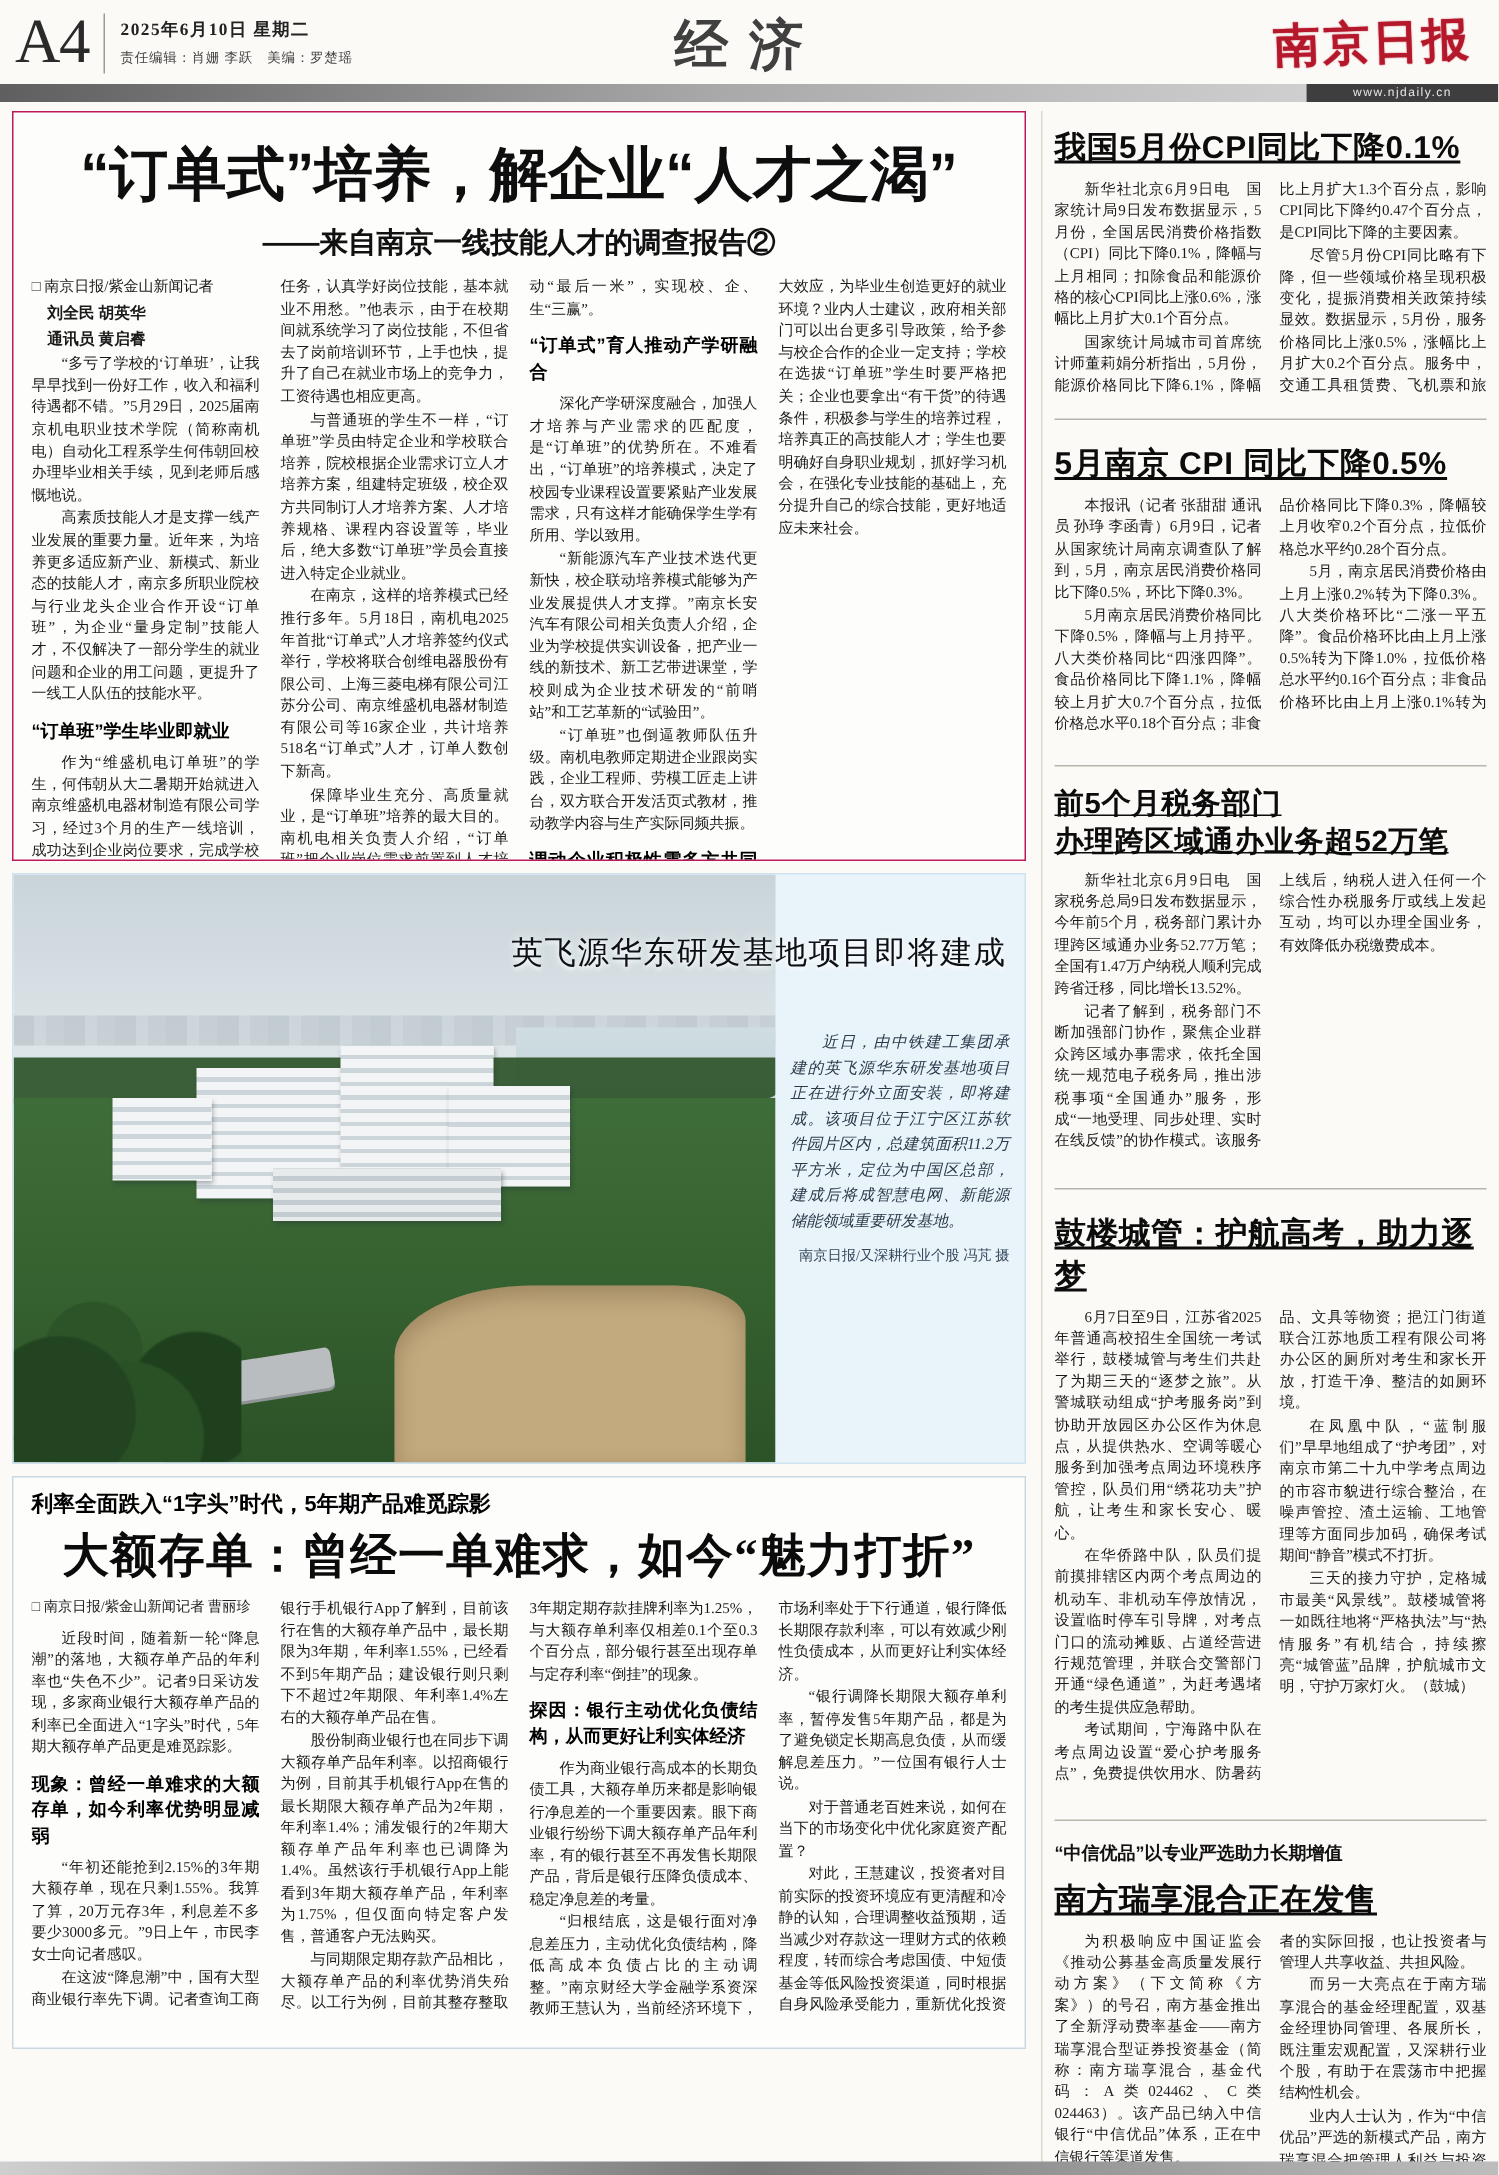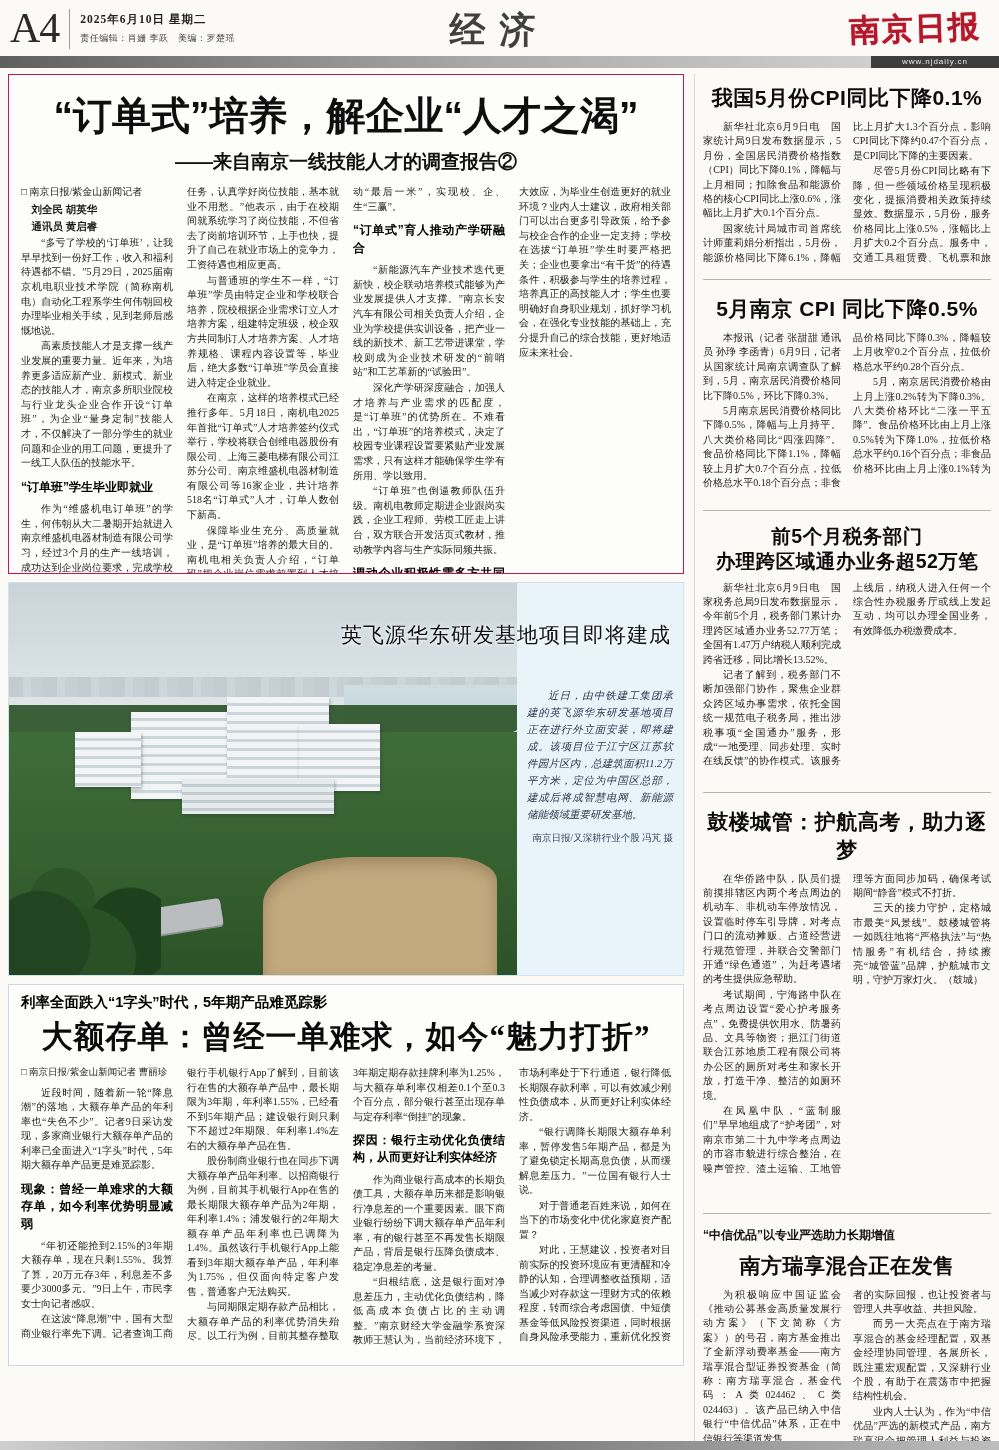--- a/index.html
+++ b/index.html
@@ -59,21 +59,21 @@
   .photo-caption .credit{margin-top:8px;text-indent:0;text-align:right;font-style:normal;font-size:9.5px;color:#33465a;}
 
   
   .deposit-box{margin-top:8px;border:1px solid #c9d9e4;background:#fdfdfc;padding:8px 12px;box-sizing:border-box;height:382px;overflow:hidden;}
   .dep-kicker{font-family:"Liberation Sans",sans-serif;font-size:14.5px;font-weight:600;color:#000;margin:0 0 4px;}
   .dep-hl{font-family:"Liberation Serif",serif;font-size:31px;font-weight:900;text-align:center;margin:2px 0 8px;color:#0b0b0b;letter-spacing:1px;}
   .dep-cols{column-count:4;column-gap:14px;column-fill:auto;height:288px;font-size:10px;line-height:1.45;text-align:justify;overflow:hidden;}
 
   
   .rail-article{padding:2px 0 4px;}
-  .rail-hl{font-family:"Liberation Sans",sans-serif;font-size:21px;font-weight:900;text-align:center;margin:8px 0 8px;color:#0c0c0c;letter-spacing:.5px;}
+  .rail-hl{font-family:"Liberation Sans",sans-serif;font-size:21px;font-weight:900;margin:8px 0 8px;color:#0c0c0c;letter-spacing:.5px;text-decoration:underline;}
   .rail-hl.two-line{line-height:1.3;font-size:19.5px;margin:6px 0;}
   .rail-body{column-count:2;column-gap:12px;column-fill:auto;font-size:10px;line-height:1.44;text-align:justify;overflow:hidden;}
   .rail hr{border:none;border-top:1px solid #b9b4ac;margin:5px 0;}
   .rail-kicker{font-family:"Liberation Sans",sans-serif;font-size:12px;font-weight:bold;color:#111;margin:6px 0 2px;}
   .h-a{height:150px;} .h-b{height:170px;} .h-c{height:202px;} .h-d{height:332px;} .h-e{height:306px;}
 
   .bottom-bar{position:absolute;left:0;right:0;bottom:0;height:9px;background:linear-gradient(to right,#cfcfcf,#7a7a7a 50%,#bdbdbd);}
 </style>
 </head>
 <body>
@@ -110,22 +110,22 @@
             <p class="byline">通讯员 黄启睿</p>
             <p class="para">“多亏了学校的‘订单班’，让我早早找到一份好工作，收入和福利待遇都不错。”5月29日，2025届南京机电职业技术学院（简称南机电）自动化工程系学生何伟朝回校办理毕业相关手续，见到老师后感慨地说。</p>
             <p class="para">高素质技能人才是支撑一线产业发展的重要力量。近年来，为培养更多适应新产业、新模式、新业态的技能人才，南京多所职业院校与行业龙头企业合作开设“订单班”，为企业“量身定制”技能人才，不仅解决了一部分学生的就业问题和企业的用工问题，更提升了一线工人队伍的技能水平。</p>
             <div class="subhead">“订单班”学生毕业即就业</div>
             <p class="para">作为“维盛机电订单班”的学生，何伟朝从大二暑期开始就进入南京维盛机电器材制造有限公司学习，经过3个月的生产一线培训，成功达到企业岗位要求，完成学校课程后，顺利入职。</p>
             <p class="para">何伟朝告诉记者，加入“订单班”，首先是为了更好就业。“进入‘订单班’以后，只要完成好学习任务，认真学好岗位技能，基本就业不用愁。”他表示，由于在校期间就系统学习了岗位技能，不但省去了岗前培训环节，上手也快，提升了自己在就业市场上的竞争力，工资待遇也相应更高。</p>
             <p class="para">与普通班的学生不一样，“订单班”学员由特定企业和学校联合培养，院校根据企业需求订立人才培养方案，组建特定班级，校企双方共同制订人才培养方案、人才培养规格、课程内容设置等，毕业后，绝大多数“订单班”学员会直接进入特定企业就业。</p>
             <p class="para">在南京，这样的培养模式已经推行多年。5月18日，南机电2025年首批“订单式”人才培养签约仪式举行，学校将联合创维电器股份有限公司、上海三菱电梯有限公司江苏分公司、南京维盛机电器材制造有限公司等16家企业，共计培养518名“订单式”人才，订单人数创下新高。</p>
             <p class="para">保障毕业生充分、高质量就业，是“订单班”培养的最大目的。南机电相关负责人介绍，“订单班”把企业岗位需求前置到人才培养环节，学生所学与岗位所需精准对接，从而节约企业用工成本，缩短学生就业上岗时间，打通校企联动“最后一米”，实现校、企、生“三赢”。</p>
             <div class="subhead">“订单式”育人推动产学研融合</div>
+            <p class="para">深化产学研深度融合，加强人才培养与产业需求的匹配度，是“订单班”的优势所在。不难看出，“订单班”的培养模式，决定了校园专业课程设置要紧贴产业发展需求，只有这样才能确保学生学有所用、学以致用。</p>
             <p class="para">“新能源汽车产业技术迭代更新快，校企联动培养模式能够为产业发展提供人才支撑。”南京长安汽车有限公司相关负责人介绍，企业为学校提供实训设备，把产业一线的新技术、新工艺带进课堂，学校则成为企业技术研发的“前哨站”和工艺革新的“试验田”。</p>
-            <p class="para">深化产学研深度融合，加强人才培养与产业需求的匹配度，是“订单班”的优势所在。不难看出，“订单班”的培养模式，决定了校园专业课程设置要紧贴产业发展需求，只有这样才能确保学生学有所用、学以致用。</p>
             <p class="para">“订单班”也倒逼教师队伍升级。南机电教师定期进企业跟岗实践，企业工程师、劳模工匠走上讲台，双方联合开发活页式教材，推动教学内容与生产实际同频共振。</p>
             <div class="subhead">调动企业积极性需多方共同努力</div>
             <p class="para">在人才培养中，“订单班”的优势明显，但如何让“订单班”发挥最大效应，为毕业生创造更好的就业环境？业内人士建议，政府相关部门可以出台更多引导政策，给予参与校企合作的企业一定支持；学校在选拔“订单班”学生时要严格把关；企业也要拿出“有干货”的待遇条件，积极参与学生的培养过程，培养真正的高技能人才；学生也要明确好自身职业规划，抓好学习机会，在强化专业技能的基础上，充分提升自己的综合技能，更好地适应未来社会。</p>
           </div>
       </div>
 
       <div class="photo-box">
         <div class="photo">
           <div class="ph-skyline"></div>
           <div class="ph-water"></div>
@@ -198,20 +198,21 @@
         <div class="rail-body h-c">
             <p class="para">新华社北京6月9日电　国家税务总局9日发布数据显示，今年前5个月，税务部门累计办理跨区域通办业务52.77万笔；全国有1.47万户纳税人顺利完成跨省迁移，同比增长13.52%。</p>
             <p class="para">记者了解到，税务部门不断加强部门协作，聚焦企业群众跨区域办事需求，依托全国统一规范电子税务局，推出涉税事项“全国通办”服务，形成“一地受理、同步处理、实时在线反馈”的协作模式。该服务上线后，纳税人进入任何一个综合性办税服务厅或线上发起互动，均可以办理全国业务，有效降低办税缴费成本。</p>
           </div>
       </div>
       <hr>
 
       <div class="rail-article">
         <div class="rail-hl">鼓楼城管：护航高考，助力逐梦</div>
         <div class="rail-body h-d">
+            <p class="para">6月7日至9日，江苏省2025年普通高校招生全国统一考试举行，鼓楼城管与考生们共赴了为期三天的“逐梦之旅”。从警城联动组成“护考服务岗”到协助开放园区办公区作为休息点，从提供热水、空调等暖心服务到加强考点周边环境秩序管控，队员们用“绣花功夫”护航，让考生和家长安心、暖心。</p>
             <p class="para">在华侨路中队，队员们提前摸排辖区内两个考点周边的机动车、非机动车停放情况，设置临时停车引导牌，对考点门口的流动摊贩、占道经营进行规范管理，并联合交警部门开通“绿色通道”，为赶考遇堵的考生提供应急帮助。</p>
             <p class="para">考试期间，宁海路中队在考点周边设置“爱心护考服务点”，免费提供饮用水、防暑药品、文具等物资；挹江门街道联合江苏地质工程有限公司将办公区的厕所对考生和家长开放，打造干净、整洁的如厕环境。</p>
             <p class="para">在凤凰中队，“蓝制服们”早早地组成了“护考团”，对南京市第二十九中学考点周边的市容市貌进行综合整治，在噪声管控、渣土运输、工地管理等方面同步加码，确保考试期间“静音”模式不打折。</p>
             <p class="para">三天的接力守护，定格城市最美“风景线”。鼓楼城管将一如既往地将“严格执法”与“热情服务”有机结合，持续擦亮“城管蓝”品牌，护航城市文明，守护万家灯火。（鼓城）</p>
           </div>
       </div>
       <hr>
 
       <div class="rail-article">
         <div class="rail-kicker">“中信优品”以专业严选助力长期增值</div>

